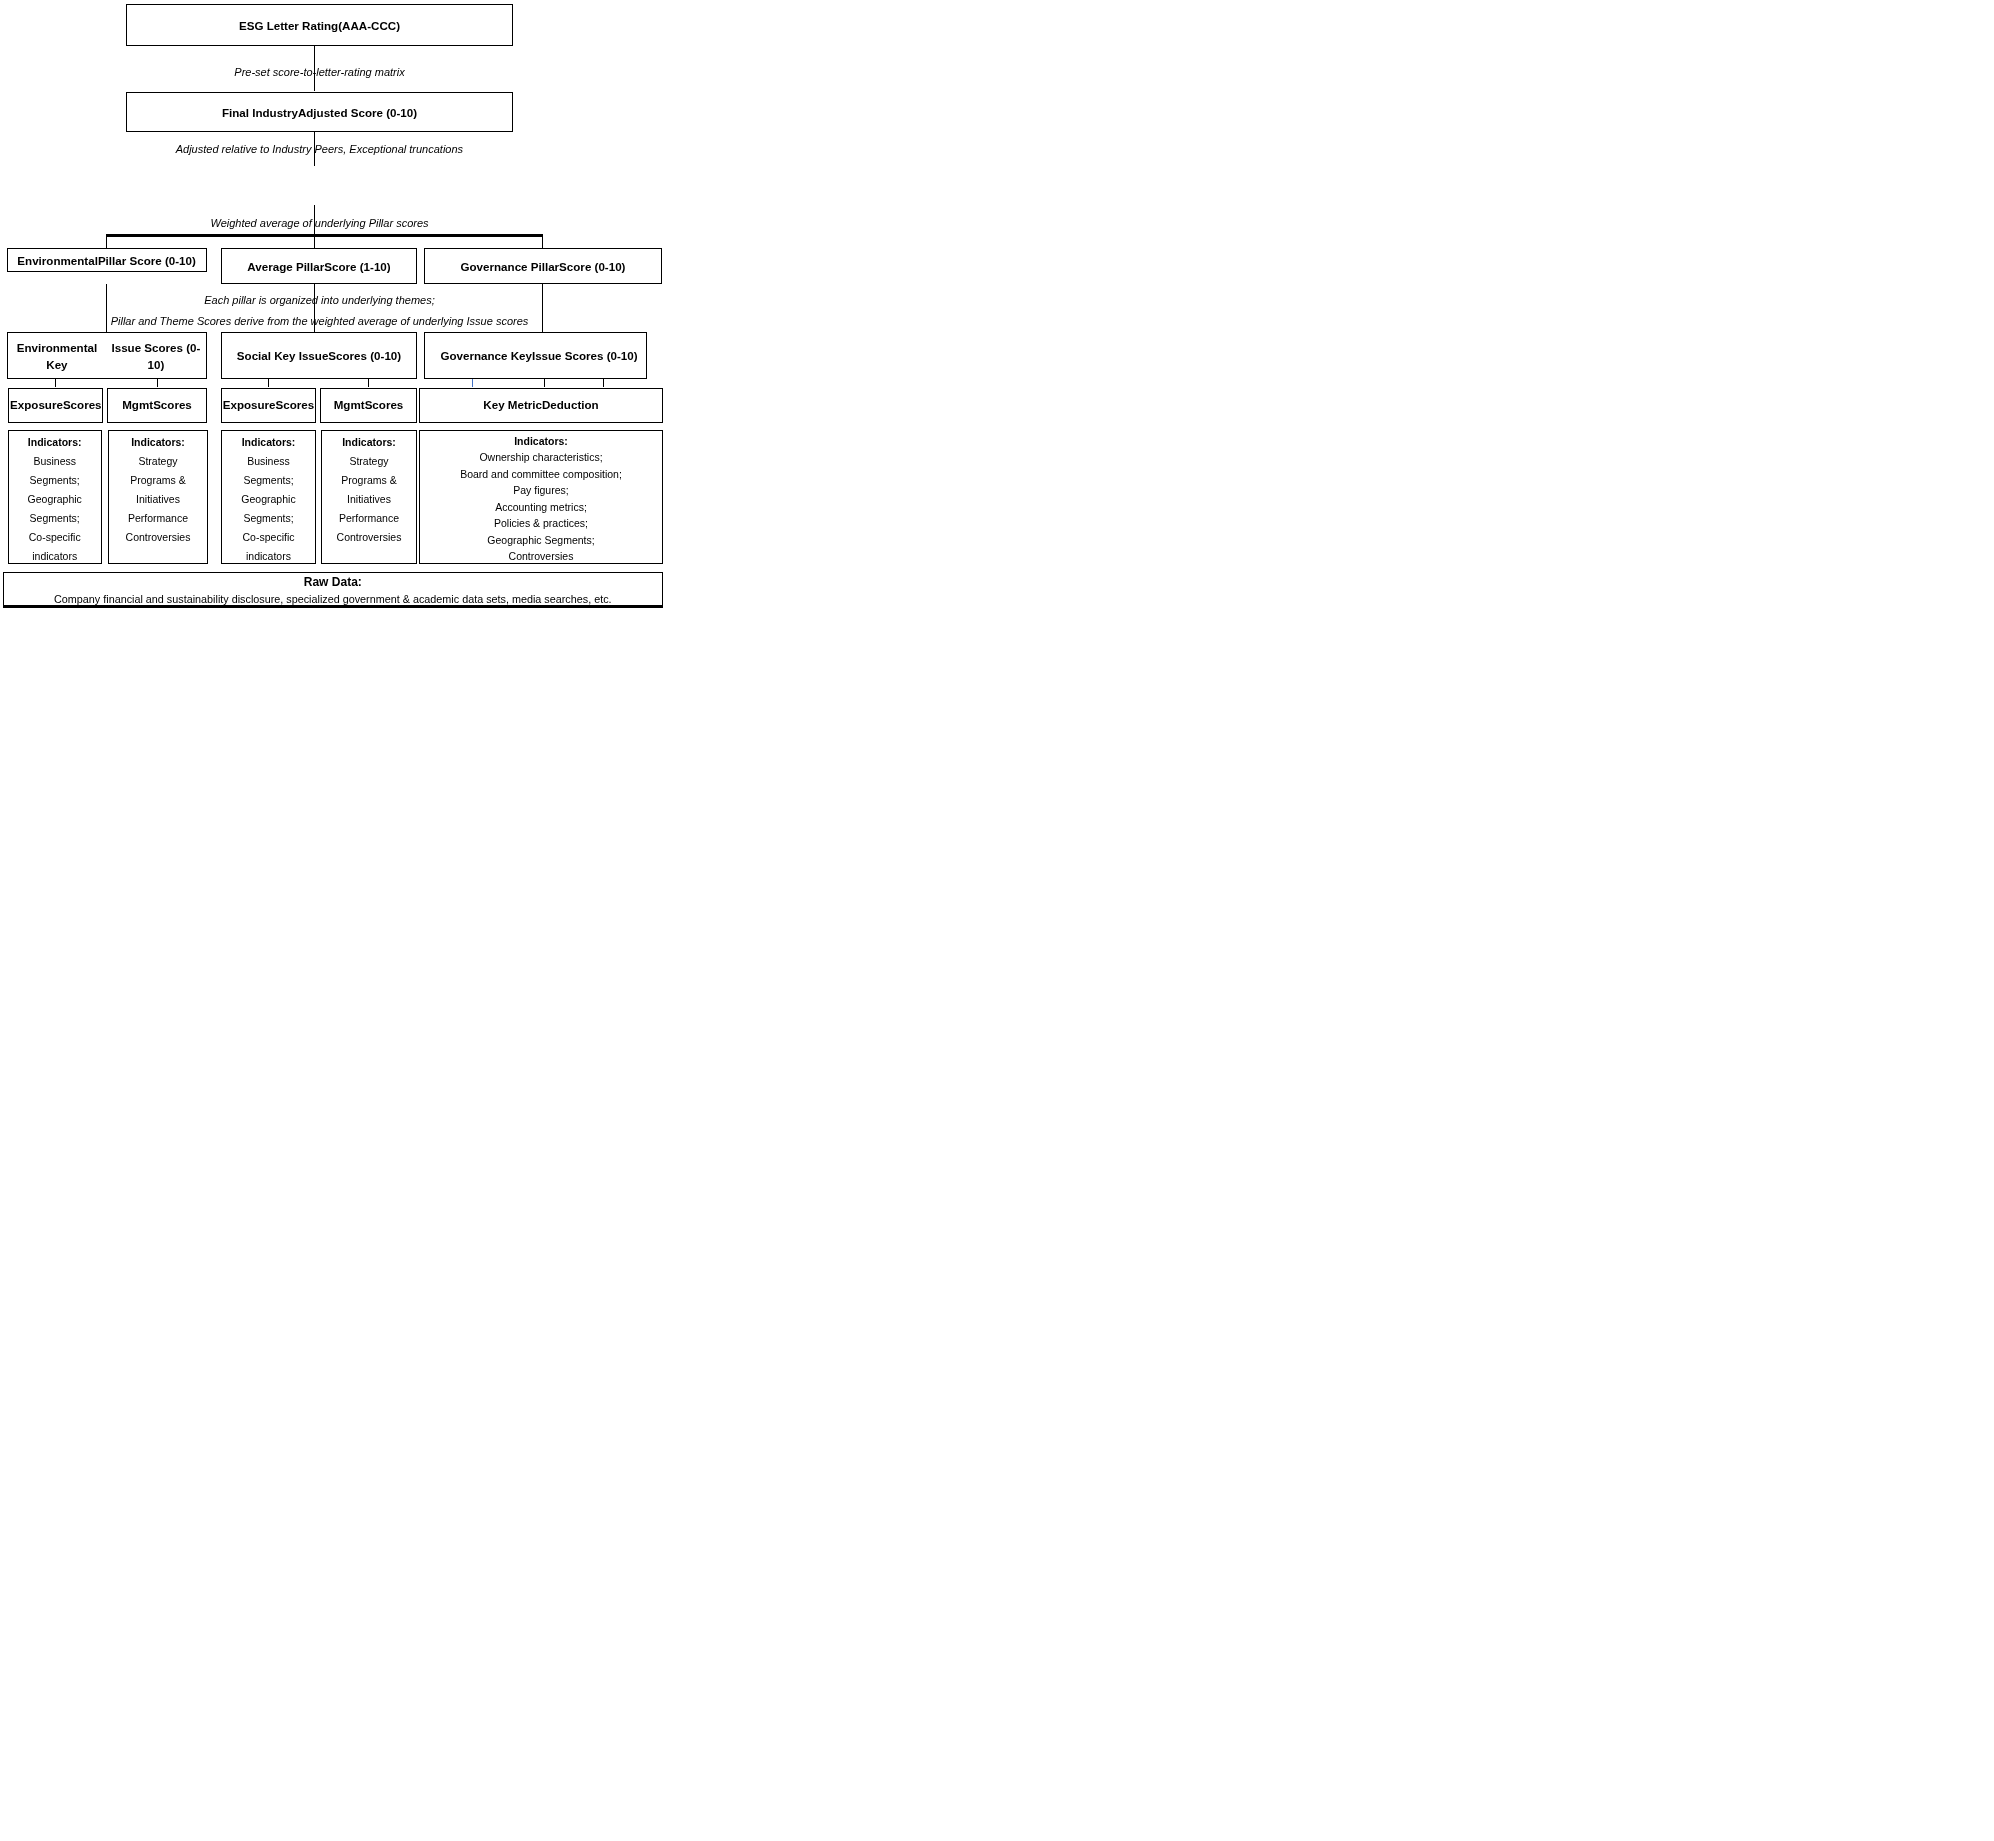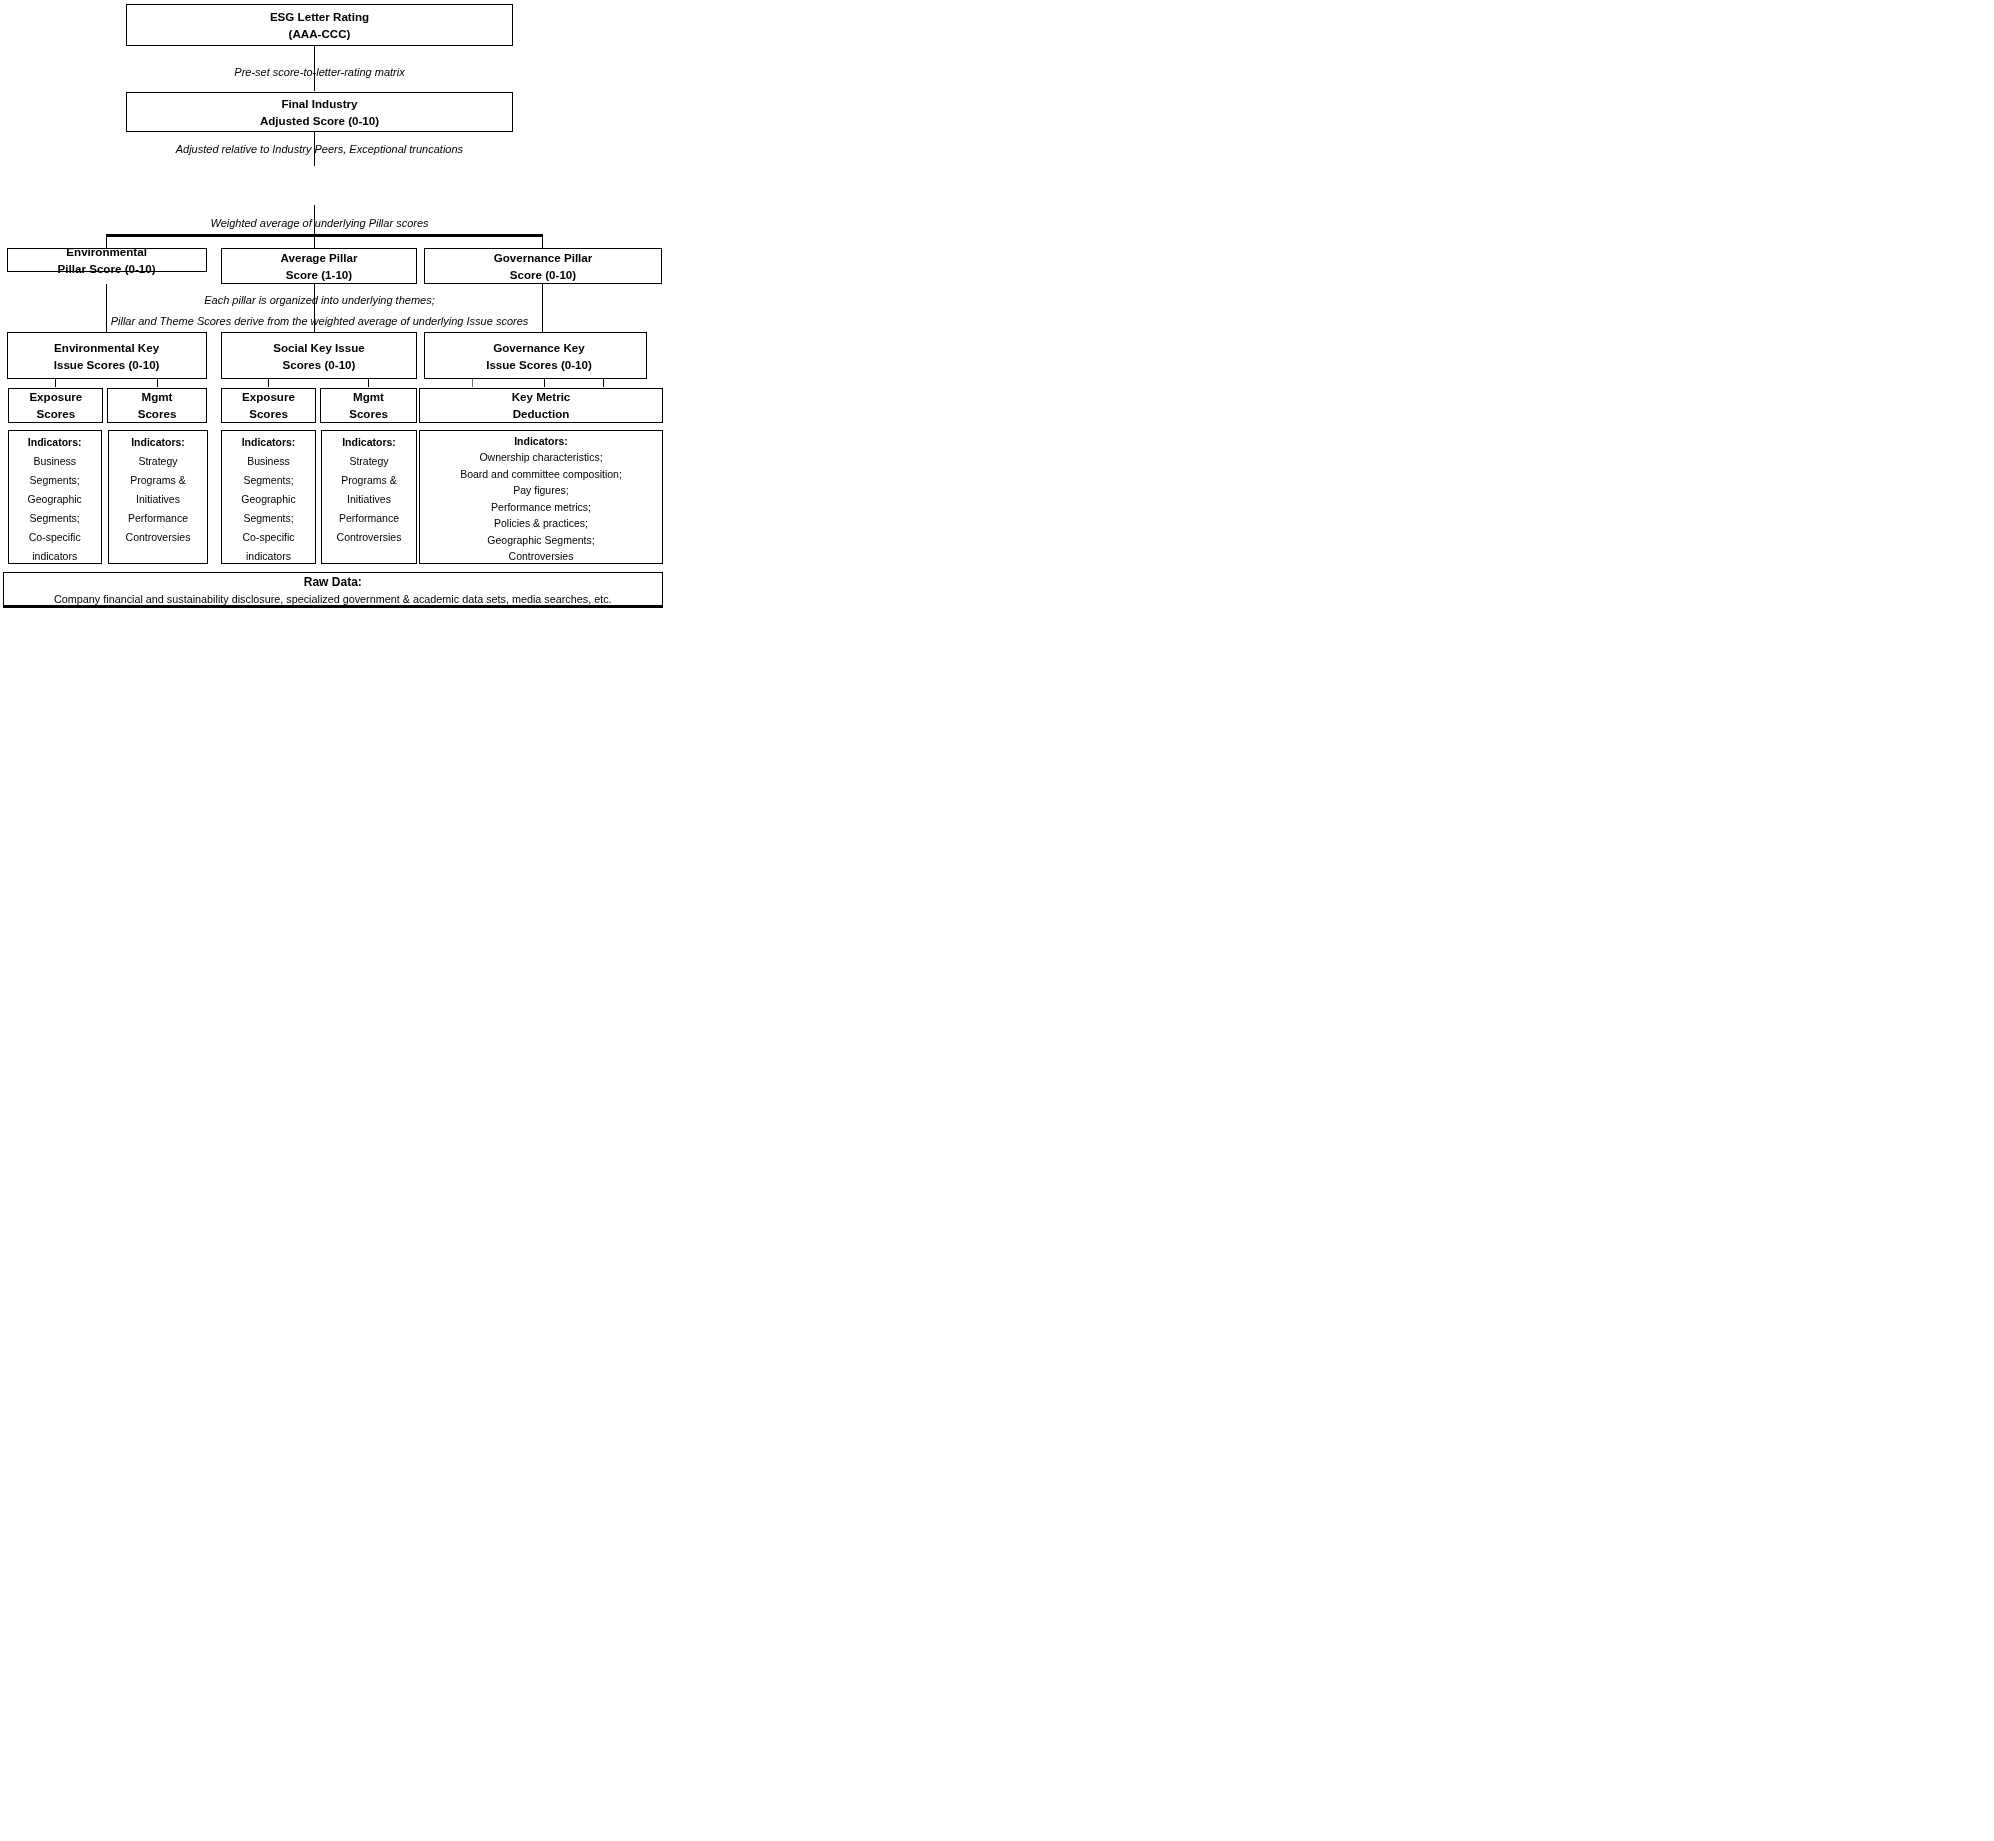--- a/index.html
+++ b/index.html
@@ -9,21 +9,20 @@
     background:#ffffff;
     font-family:"Liberation Sans", sans-serif;
     color:#000;
     overflow:hidden;
   }
   .box{
     position:absolute;
     border:1.7px solid #000;
     background:#fff;
     display:flex;
-    flex-direction:column;
     align-items:center;
     justify-content:center;
     text-align:center;
     font-weight:bold;
     font-size:11.6px;
     line-height:17px;
     box-sizing:border-box;
     z-index:2;
   }
   .box.small{font-size:11.6px;line-height:16.5px;}
@@ -192,21 +191,21 @@
     <div class="ind-line">Initiatives</div>
     <div class="ind-line">Performance</div>
     <div class="ind-line">Controversies</div>
   </div>
 
   <div class="ind-box dense" style="left:419px;top:430px;width:244px;height:134px;">
     <div class="ind-title ind-line">Indicators:</div>
     <div class="ind-line">Ownership characteristics;</div>
     <div class="ind-line">Board and committee composition;</div>
     <div class="ind-line">Pay figures;</div>
-    <div class="ind-line">Performance metrics;</div>
+    <div class="ind-line">Accounting metrics;</div>
     <div class="ind-line">Policies &amp; practices;</div>
     <div class="ind-line">Geographic Segments;</div>
     <div class="ind-line">Controversies</div>
   </div>
 
   <div class="raw-box" style="left:2.8px;top:572px;width:660px;height:36px;">
     <div class="raw-title">Raw Data:</div>
     <div class="raw-body">Company financial and sustainability disclosure, specialized government &amp; academic data sets, media searches, etc.</div>
   </div>
 

